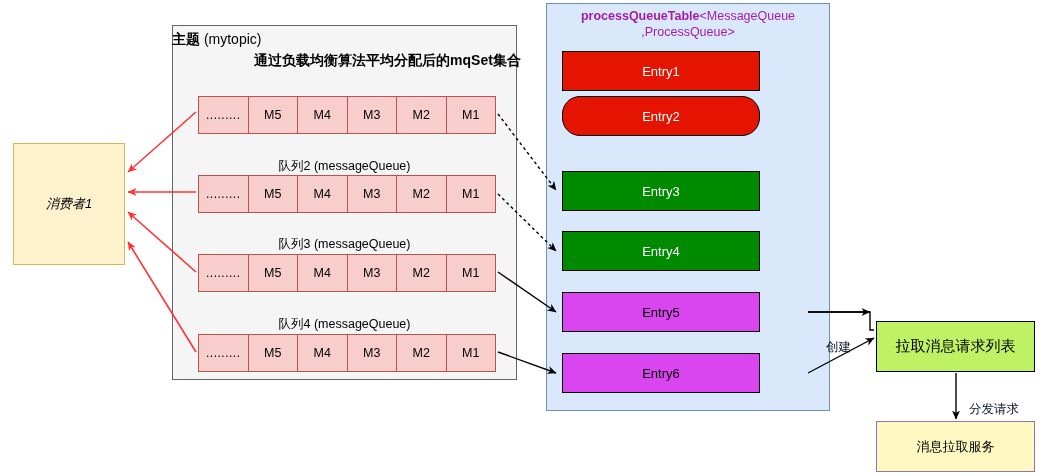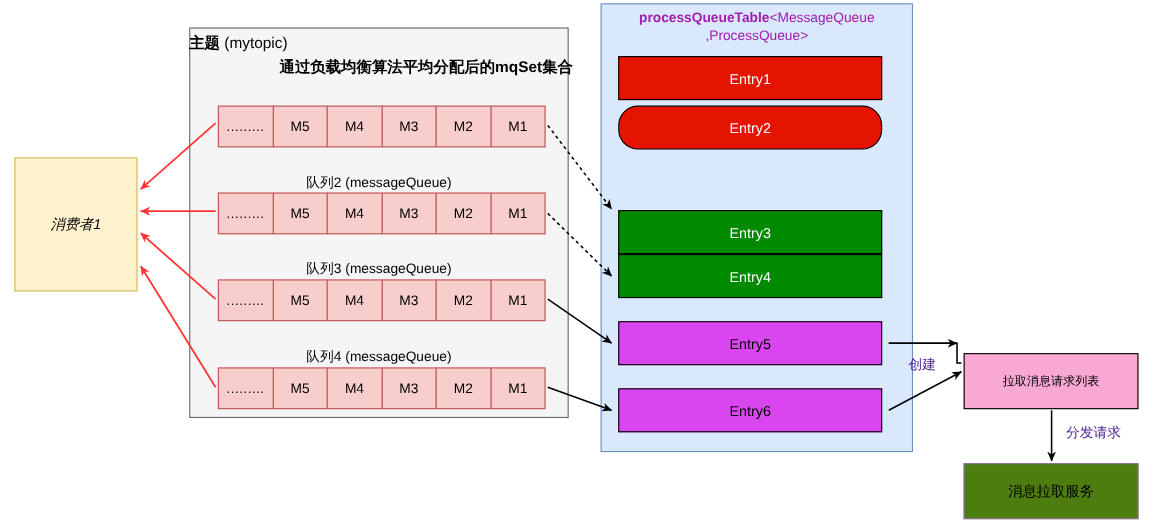--- a/index.html
+++ b/index.html
@@ -126,59 +126,60 @@
     width: 272px;
     text-align: center;
     font-size: 12.5px;
     color: #a21caf;
     line-height: 16px;
   }
   .pqt-title b { font-weight: 700; }
   .entry {
     position: absolute;
     left: 562px;
-    width: 240px;
+    width: 198px;
     height: 40px;
     box-sizing: border-box;
     border: 1px solid #000000;
     display: flex;
     align-items: center;
     justify-content: center;
     font-size: 13px;
   }
   .entry.red   { background: #e51400; color: #ffffff; }
   .entry.green { background: #008a00; color: #ffffff; }
   .entry.yellow{ background: #d946ef; color: #000000; }
 
   
   .pull-req-box {
     left: 876px;
     top: 321px;
     width: 159px;
     height: 51px;
-    background: #f9a8d4;
+    background: #bef264;
     border: 1px solid #000000;
-    font-size: 11px;
+    font-size: 15px;
     color: #000;
   }
   .pull-svc-box {
     left: 876px;
     top: 421px;
     width: 159px;
     height: 51px;
-    background: #4d7c0f;
+    background: #fef9c3;
     border: 1px solid #9673a6;
     font-size: 13px;
     color: #000;
   }
   .edge-label {
     position: absolute;
     font-size: 12.5px;
-    color: #4c1d95;
+    color: #0f172a;
     white-space: nowrap;
+    margin-top: 16px;
   }
   .lbl-create { left: 826px; top: 323px; }
   .lbl-dispatch { left: 969px; top: 385px; }
 </style>
 </head>
 <body>
 
 <div id="canvas">
 
   <div class="node topic-panel"></div>
@@ -224,21 +225,21 @@
     <div class="queue-cell">M3</div>
     <div class="queue-cell">M2</div>
     <div class="queue-cell">M1</div>
   </div>
 
   <div class="node pqt-panel"></div>
   <div class="pqt-title"><b>processQueueTable</b><span>&lt;MessageQueue</span><br><span>,ProcessQueue&gt;</span></div>
 
   <div class="entry red" style="top:51px;">Entry1</div>
   <div class="entry red" style="top:96px;border-radius:18px;">Entry2</div>
-  <div class="entry green" style="top:171px;margin-top:20px;">Entry3</div>
+  <div class="entry green" style="top:171px;">Entry3</div>
   <div class="entry green" style="top:231px;">Entry4</div>
   <div class="entry yellow" style="top:292px;">Entry5</div>
   <div class="entry yellow" style="top:353px;">Entry6</div>
 
   <div class="node consumer-box">
     <span>消费者1</span>
   </div>
 
   <div class="node pull-req-box">
     <span>拉取消息请求列表</span>

